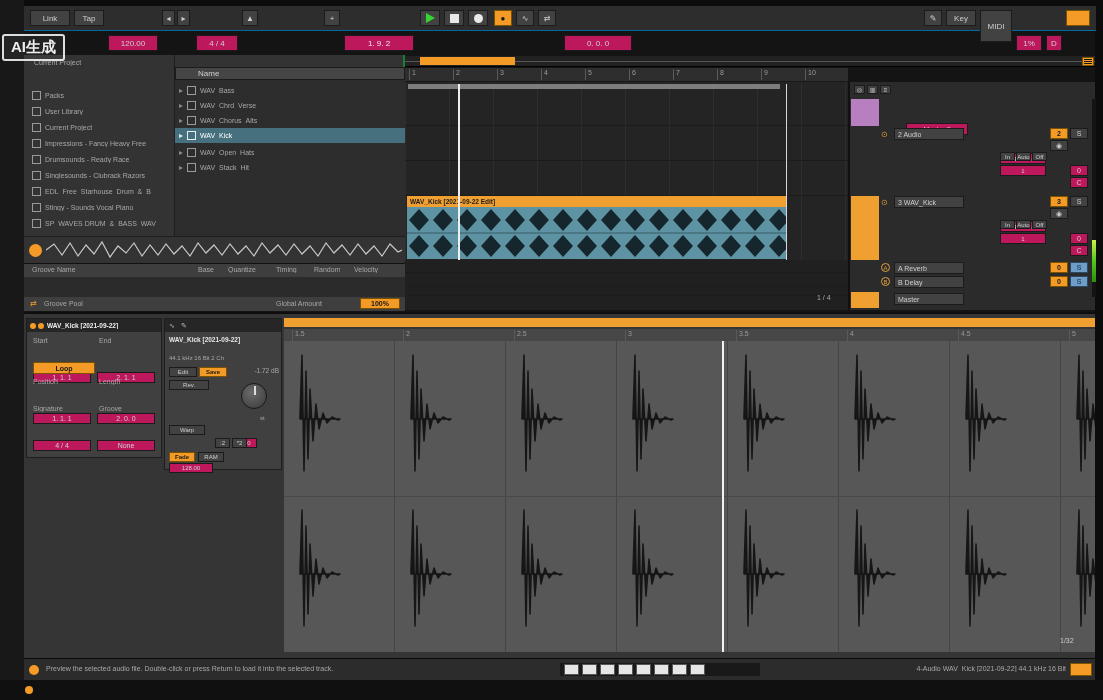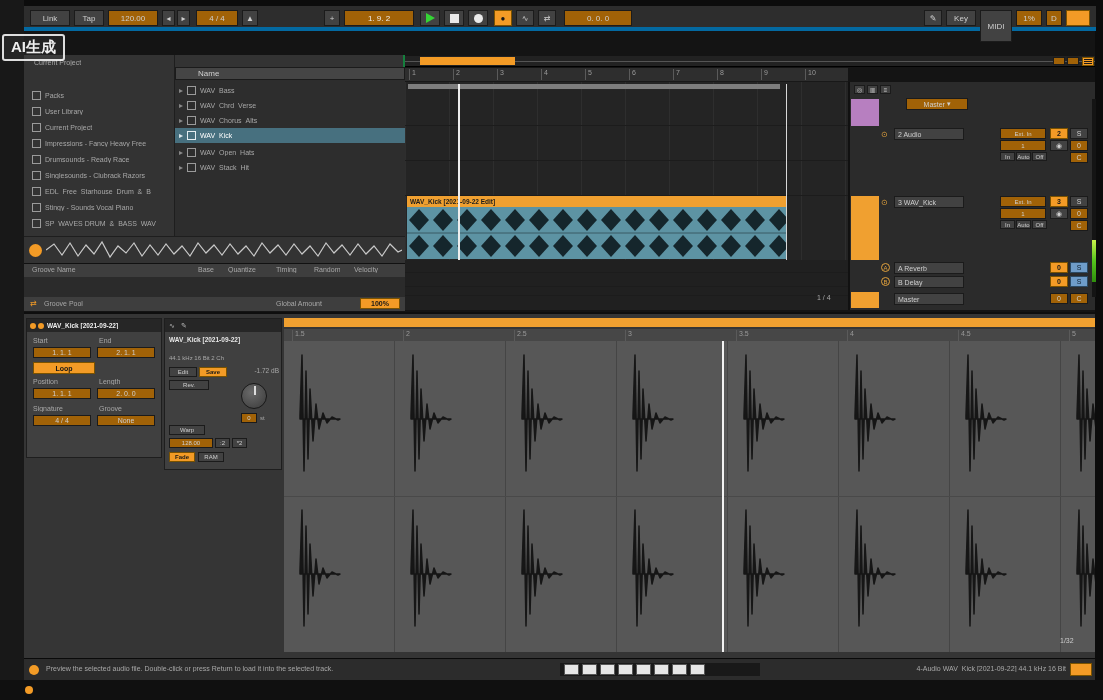--- a/index.html
+++ b/index.html
@@ -1,21 +1,21 @@
 <!DOCTYPE html>
 <html><head>
 <meta charset="utf-8">
 <style>
   html,body{margin:0;padding:0;background:#000;}
   #app{position:relative;width:1103px;height:700px;background:#141414;overflow:hidden;
        font-family:"Liberation Sans",sans-serif;font-size:8px;color:#c8c8c8;}
   .abs{position:absolute;box-sizing:border-box;}
   .bx{background:#424242;border:1px solid #1b1b1b;color:#cfcfcf;font-size:8px;
       display:flex;align-items:center;justify-content:center;white-space:nowrap;overflow:hidden;box-sizing:border-box;}
-  .dk{background:#a16207;}
+  .dk{background:#be185d;margin-top:25px;}
   .org{background:#f39b26;color:#181818;border-color:#7a5200;font-weight:bold;}
   .blu{background:#6f9dc9;color:#10202e;border-color:#2c4a63;}
   .lbl{color:#a8a8a8;white-space:nowrap;overflow:hidden;}
   .t7{font-size:7px;} .t6{font-size:6px;} .t65{font-size:6.5px;}
   .row{display:flex;align-items:center;}
   .sq{display:inline-block;width:7px;height:7px;border:1px solid #9a9a9a;margin-right:4px;flex:0 0 auto;}
   .arrow{color:#8a8a8a;width:8px;flex:0 0 auto;}
   .tick{position:absolute;top:1px;border-left:1px solid #5a5a5a;padding-left:2px;color:#999;font-size:7px;height:11px;}
   .kbx{display:inline-block;width:13px;height:9px;background:#e6e6e6;border:1px solid #555;margin-right:3px;}
   .knob{width:26px;height:26px;border-radius:50%;background:radial-gradient(circle at 40% 35%,#6a6a6a,#3a3a3a);
@@ -34,21 +34,21 @@
 <body>
 
 <div id="app">
 
   <div class="abs" style="left:0;top:0;width:1103px;height:6px;background:#0c0c0c"></div>
   <div class="abs" style="left:0;top:0;width:24px;height:700px;background:#181818"></div>
   <div class="abs" style="left:1095px;top:0;width:8px;height:700px;background:#0c0c0c"></div>
   <div class="abs" style="left:0;top:680px;width:1103px;height:20px;background:#101010"></div>
   <div class="abs dot" style="left:25px;top:686px;width:8px;height:8px;background:#f39b26"></div>
 
-  <div class="abs" style="left:24px;top:6px;width:1072px;height:25px;background:#2d2d2d;border-bottom:4px solid #0369a1">
+  <div class="abs" style="left:24px;top:6px;width:1072px;height:25px;background:#2d2d2d;border-bottom:1px solid #0369a1">
     <div class="abs bx" style="left:6px;top:4px;width:40px;height:16px">Link</div>
     <div class="abs bx" style="left:50px;top:4px;width:30px;height:16px">Tap</div>
     <div class="abs bx dk" style="left:84px;top:4px;width:50px;height:16px">120.00</div>
     <div class="abs bx" style="left:138px;top:4px;width:13px;height:16px">◂</div>
     <div class="abs bx" style="left:153px;top:4px;width:13px;height:16px">▸</div>
     <div class="abs bx dk" style="left:172px;top:4px;width:42px;height:16px">4 / 4</div>
     <div class="abs bx" style="left:218px;top:4px;width:16px;height:16px">▲</div>
 
     <div class="abs bx" style="left:300px;top:4px;width:16px;height:16px">+</div>
     <div class="abs bx dk" style="left:320px;top:4px;width:70px;height:16px;color:#eee">1. 9. 2</div>

